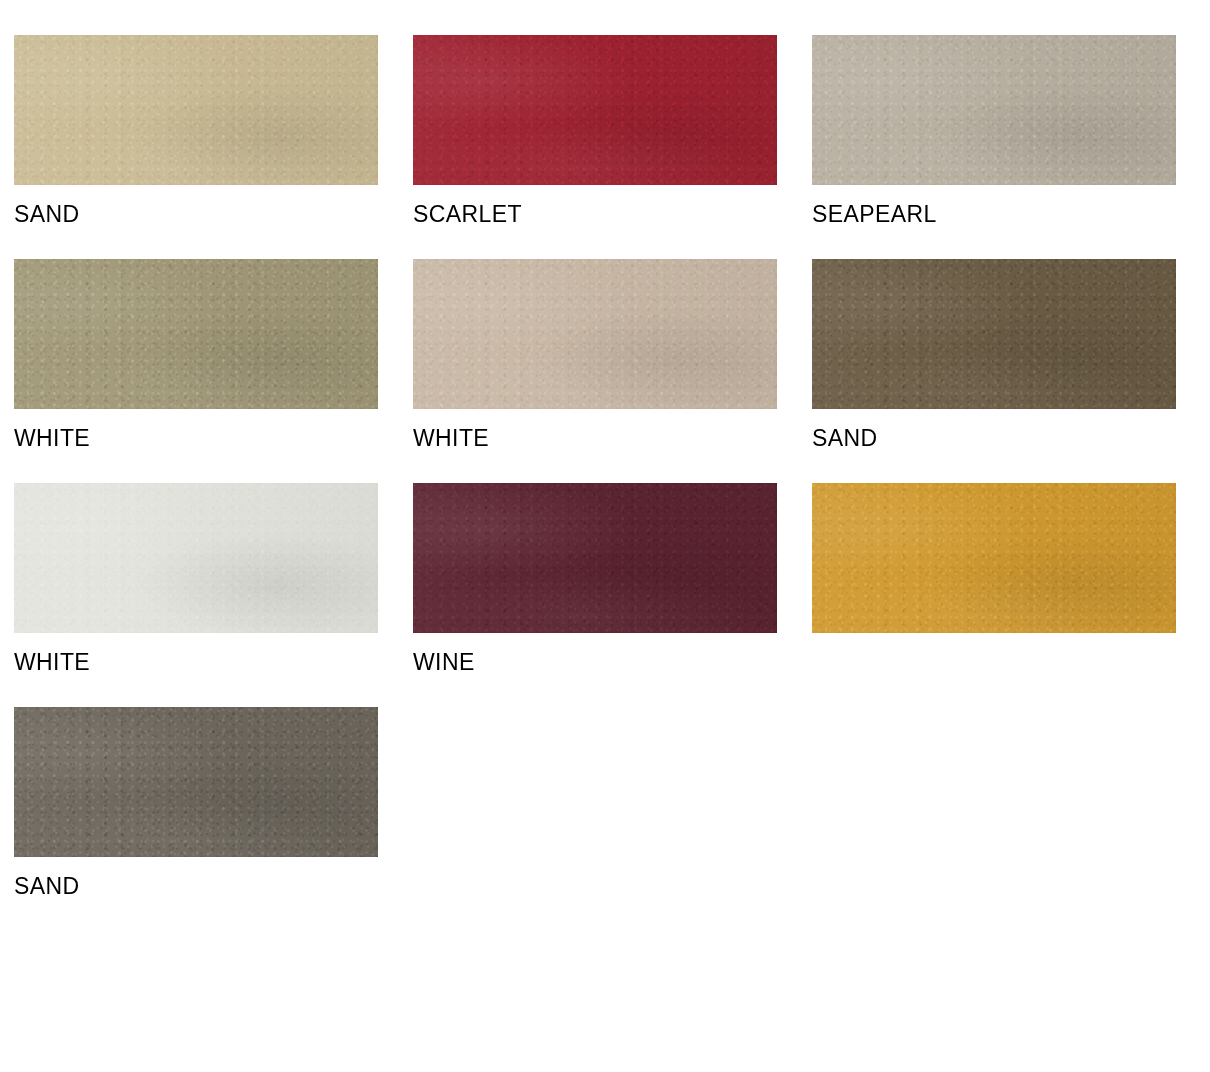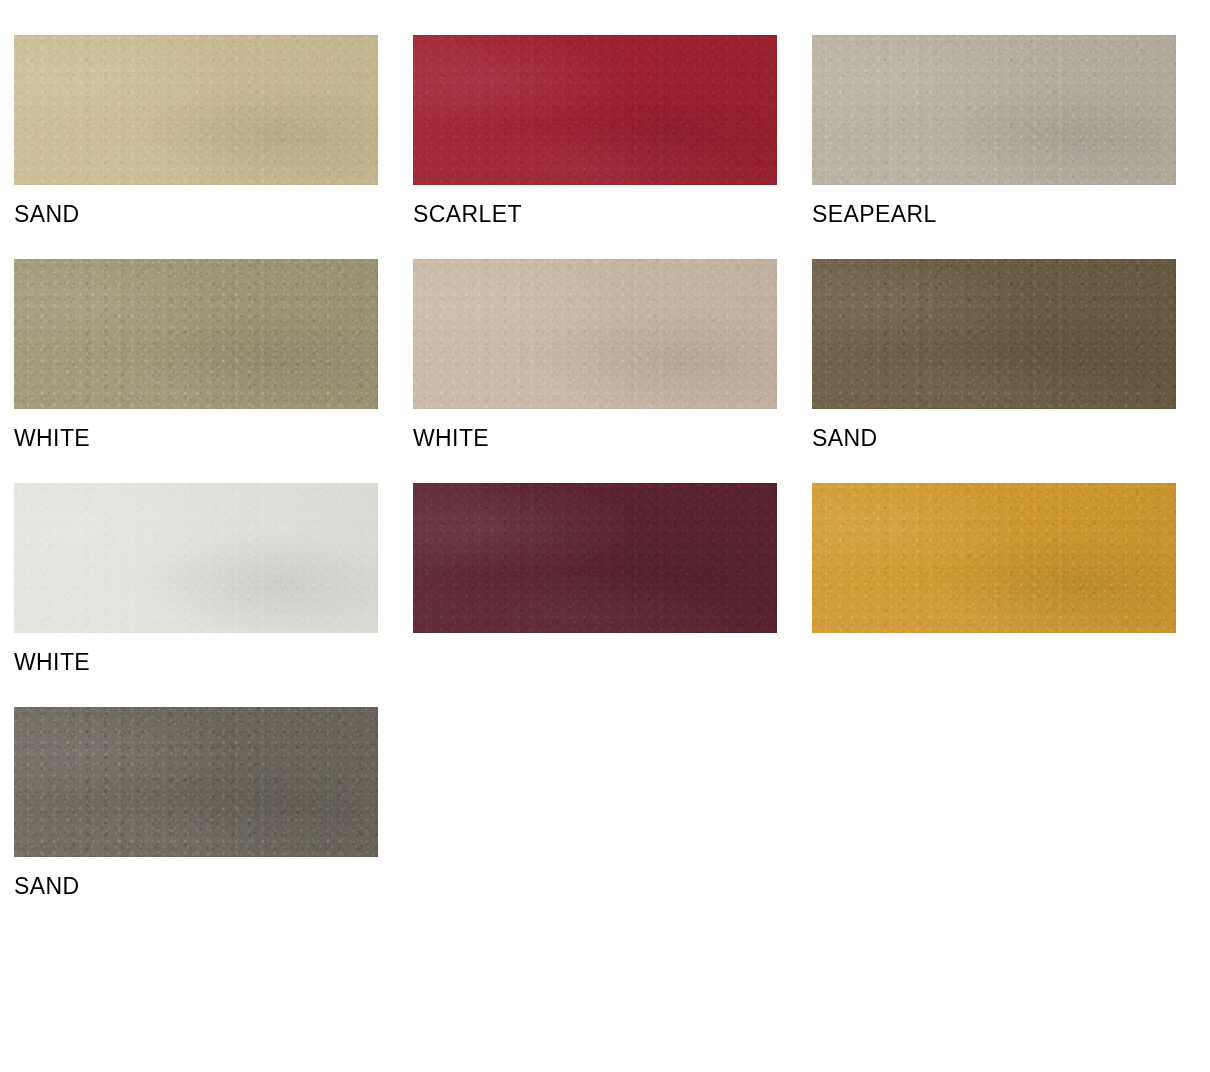--- a/index.html
+++ b/index.html
@@ -161,20 +161,21 @@
         <div class="sheen"></div>
       </div>
       <div class="swatch-label">WHITE</div>
     </div>
     <div class="swatch-cell">
       <div class="swatch-chip" style="background-color: rgb(92, 36, 49);">
         <div class="mottle"></div>
         <div class="grain"></div>
         <div class="sheen"></div>
       </div>
+      <div class="swatch-label">WINE</div>
     </div>
     <div class="swatch-cell">
       <div class="swatch-chip" style="background-color: rgb(208, 154, 49);">
         <div class="mottle"></div>
         <div class="grain"></div>
         <div class="sheen"></div>
       </div>
     </div>
     <div class="swatch-cell">
       <div class="swatch-chip" style="background-color: rgb(109, 103, 93);">

